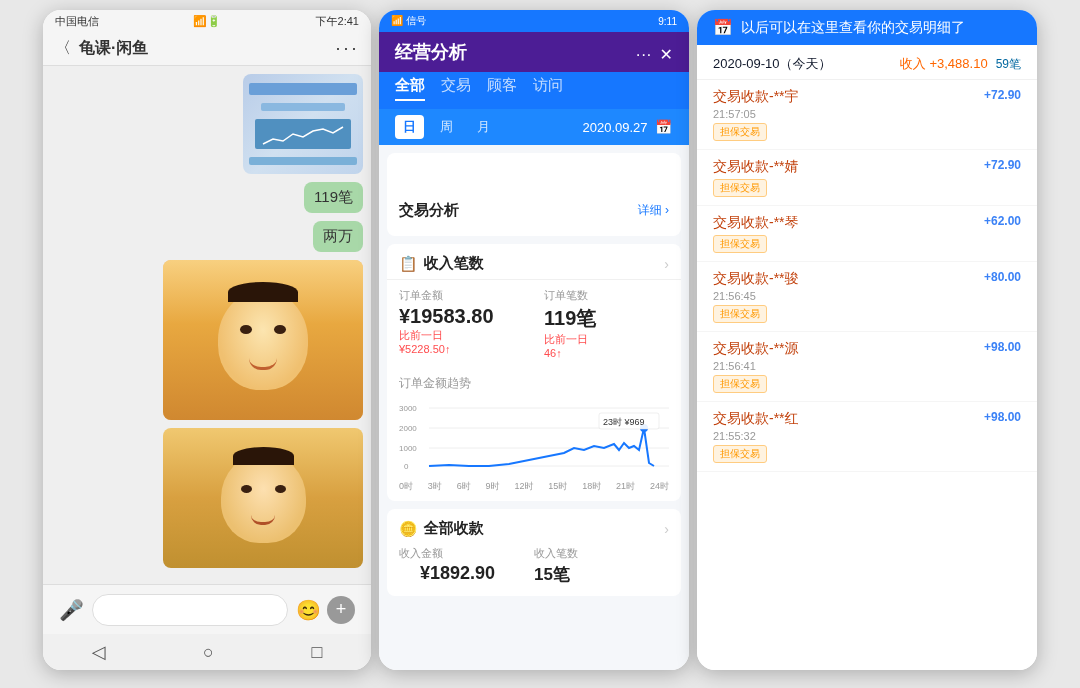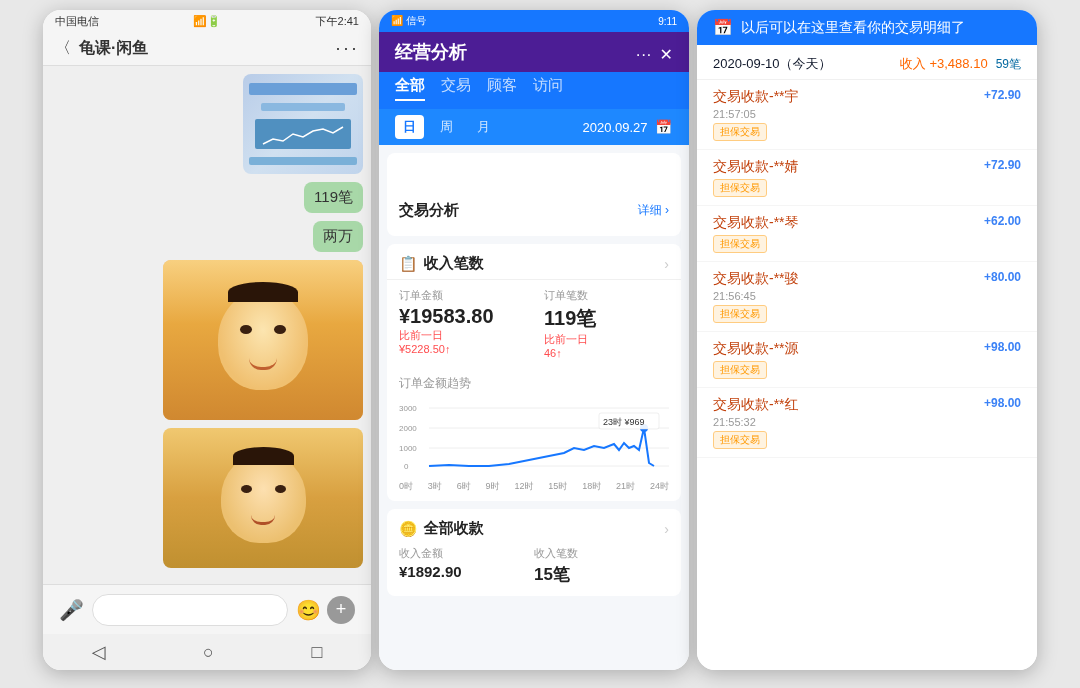--- a/index.html
+++ b/index.html
@@ -711,21 +711,21 @@
         <div class="receipts-title-row">
           <span class="section-title">
             <span>🪙</span>
             <span>全部收款</span>
           </span>
           <span class="chevron-right">›</span>
         </div>
         <div class="receipts-stats">
           <div>
             <div class="stat-label">收入金额</div>
-            <div class="stat-value" style="font-size:15px;">¥1892.90</div>
+            <div class="stat-value" style="font-size:18px;margin-left:21px;">¥1892.90</div>
           </div>
           <div>
             <div class="stat-label">收入笔数</div>
             <div class="stat-value" style="font-size:17px;">15笔</div>
           </div>
         </div>
       </div>
     </div>
   </div>
 
@@ -776,20 +776,21 @@
           </div>
           <div class="tx-time">21:56:45</div>
           <span class="tx-tag">担保交易</span>
         </div>
 
         <div class="tx-item">
           <div class="tx-top">
             <span class="tx-name">交易收款-**源</span>
             <span class="tx-amount">+98.00</span>
           </div>
+          <div class="tx-time">21:56:41</div>
           <span class="tx-tag">担保交易</span>
         </div>
 
         <div class="tx-item">
           <div class="tx-top">
             <span class="tx-name">交易收款-**红</span>
             <span class="tx-amount">+98.00</span>
           </div>
           <div class="tx-time">21:55:32</div>
           <span class="tx-tag">担保交易</span>

